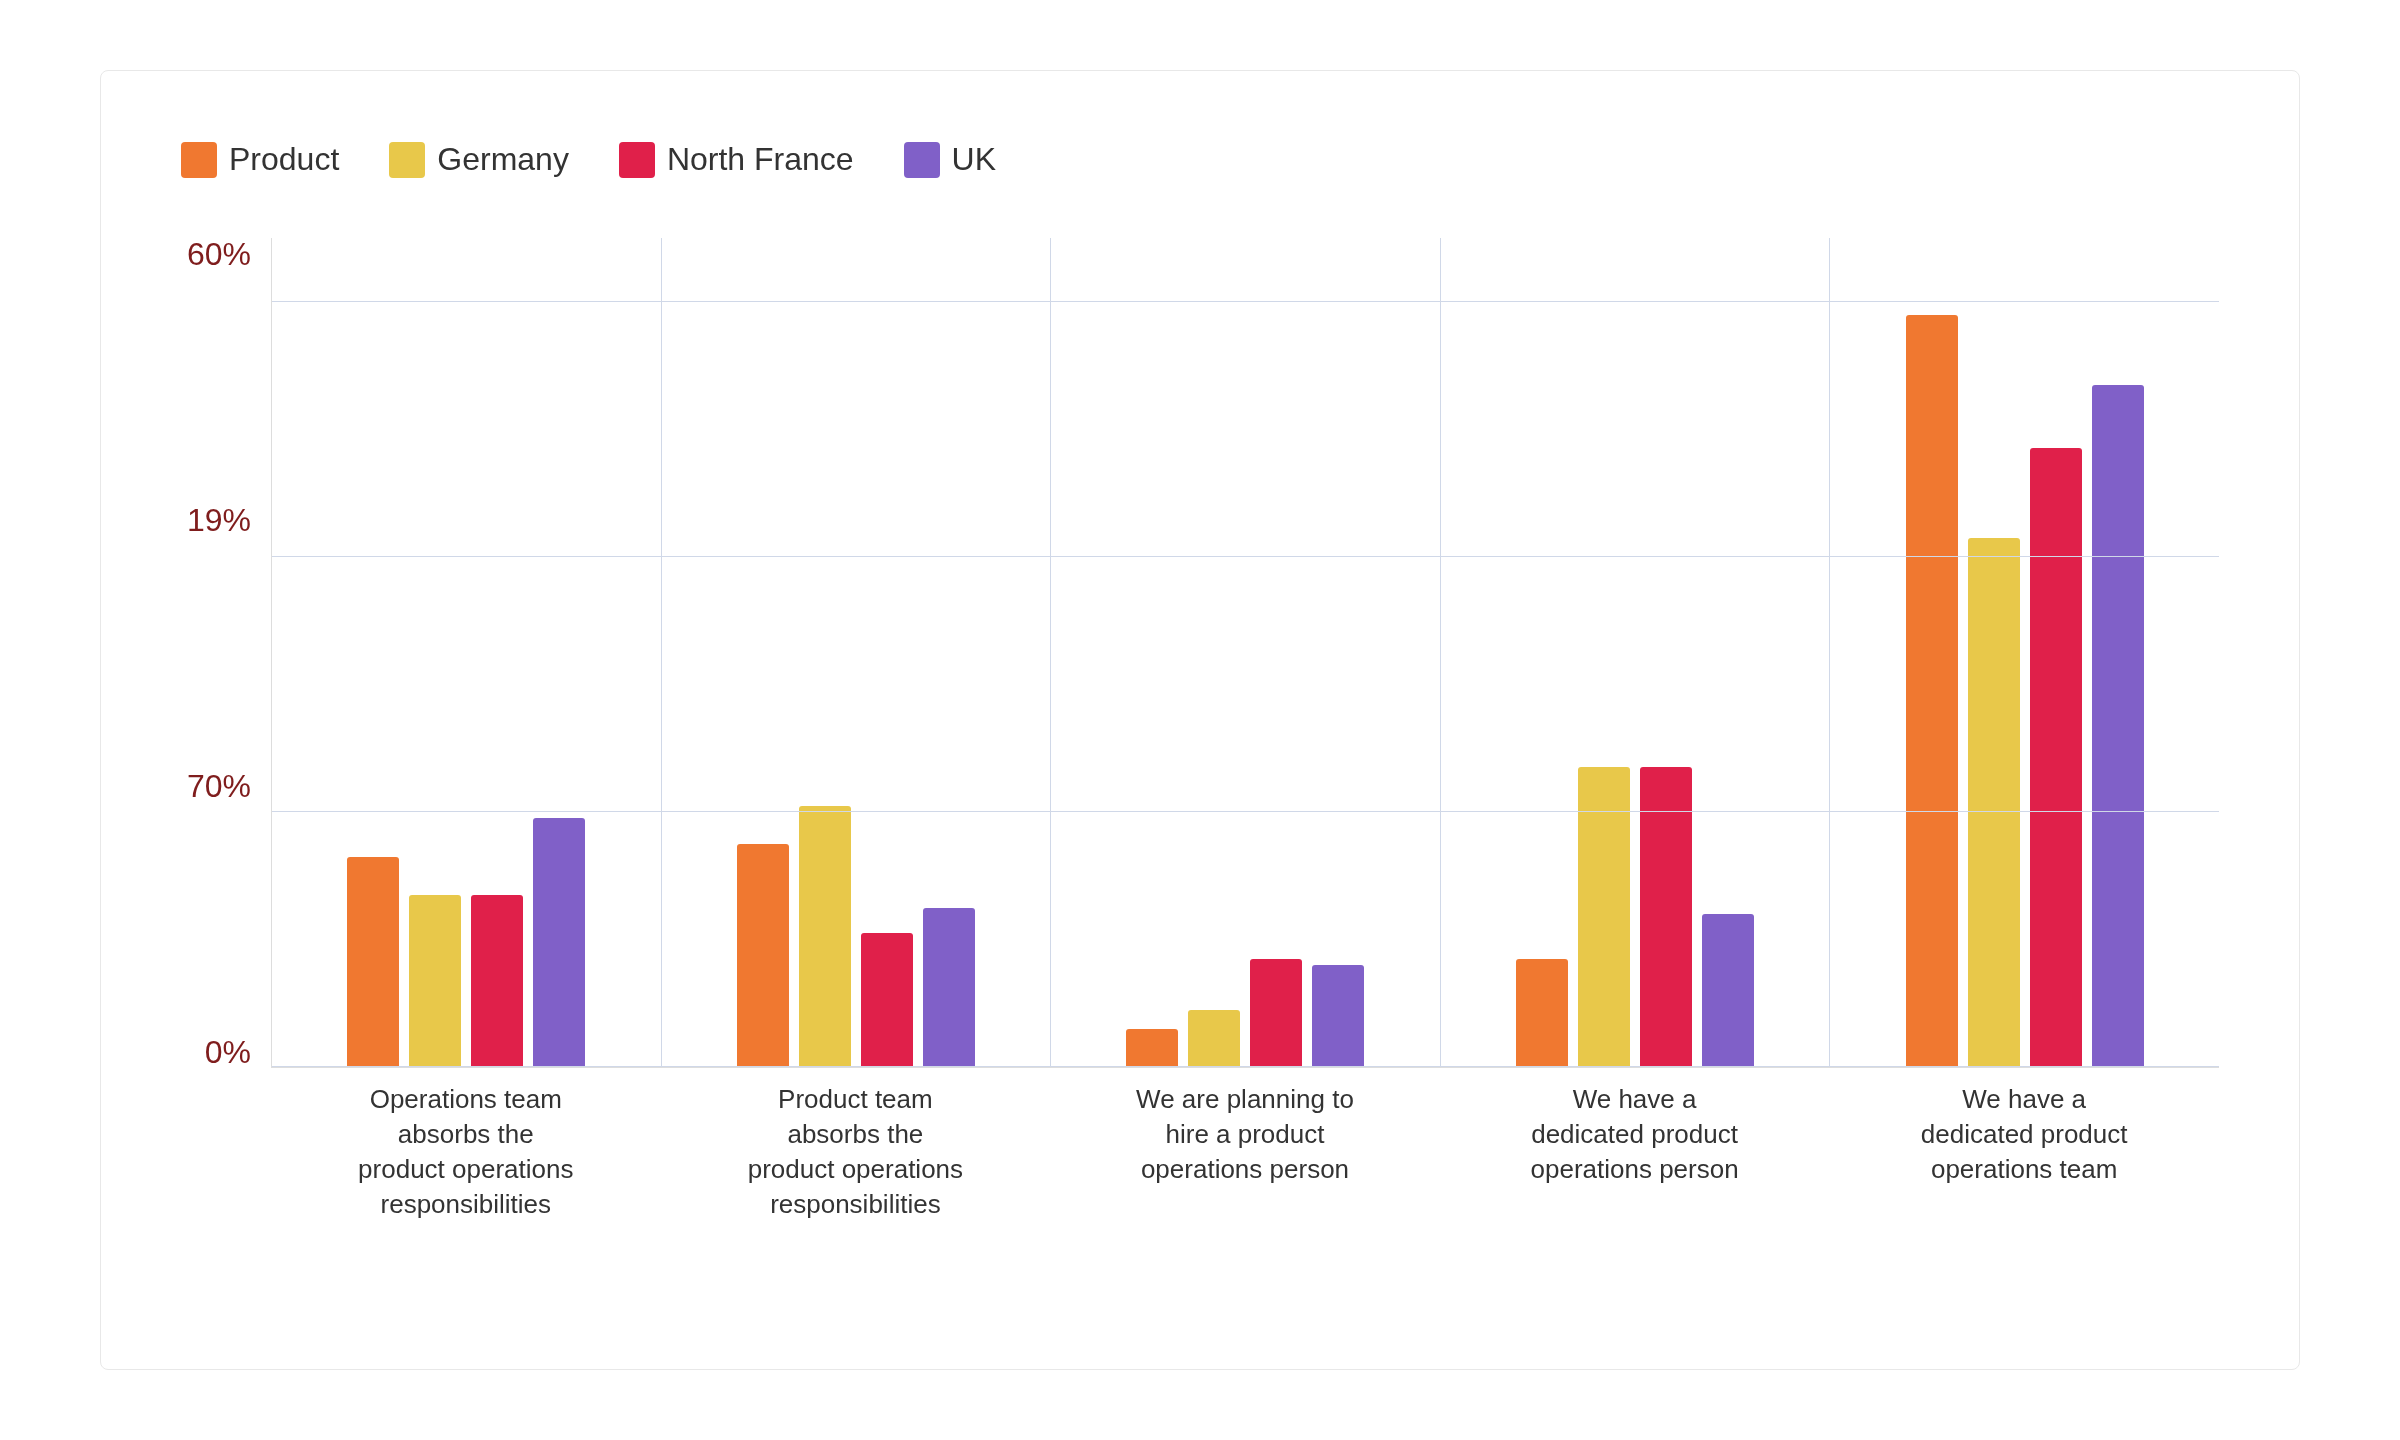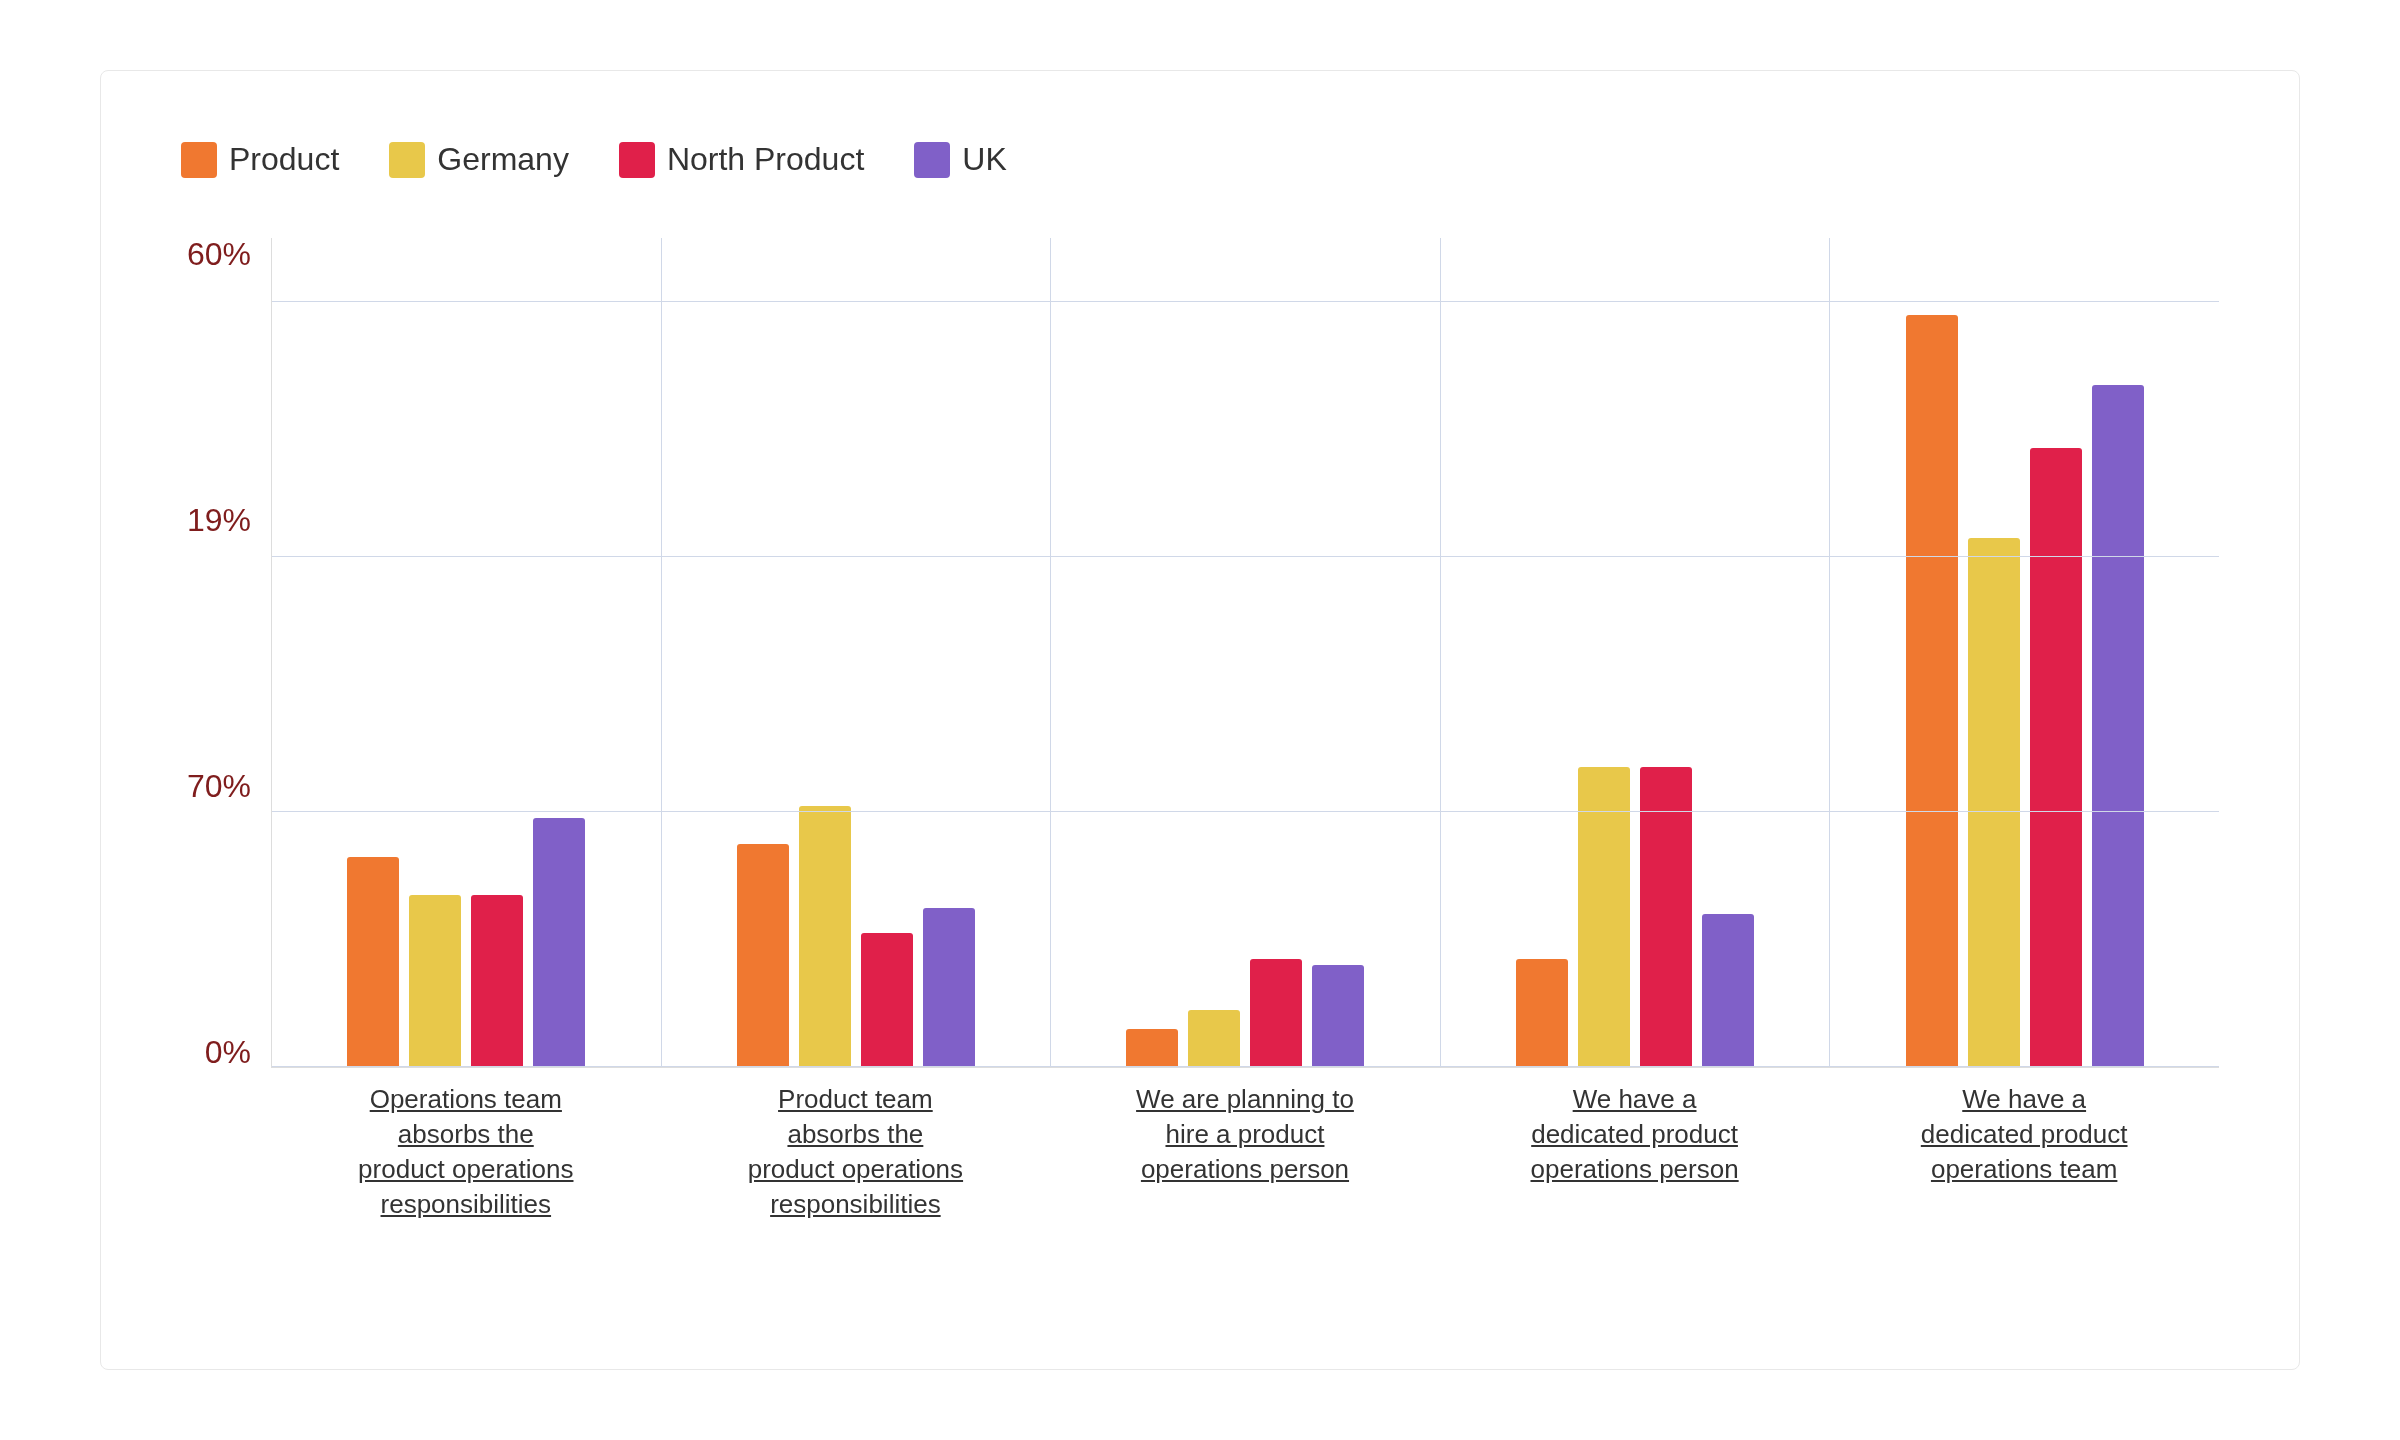--- a/index.html
+++ b/index.html
@@ -145,40 +145,39 @@
       justify-content: center;
       padding-top: 14px;
       padding-left: 10px;
       padding-right: 10px;
     }
     .x-label-text {
       font-size: 26px;
       color: #333;
       text-align: center;
       line-height: 1.35;
-      text-decoration: underline;
     }
   </style>
 </head>
 <body>
 
 <div class="chart-container">
   <div class="chart-header">
     <div class="legend" id="legend-container">
         <div class="legend-item">
     <div class="legend-swatch" style="background:#F07830"></div>
     <span class="legend-label">Product</span>
   </div>
         <div class="legend-item">
     <div class="legend-swatch" style="background:#E8C84A"></div>
     <span class="legend-label">Germany</span>
   </div>
         <div class="legend-item">
     <div class="legend-swatch" style="background:#E0204A"></div>
-    <span class="legend-label">North Product</span>
+    <span class="legend-label">North France</span>
   </div>
         <div class="legend-item">
     <div class="legend-swatch" style="background:#8060C8"></div>
     <span class="legend-label">UK</span>
   </div>
       </div>
   </div>
 
   <div class="chart-body">
     <div class="y-axis" id="y-axis-container">

